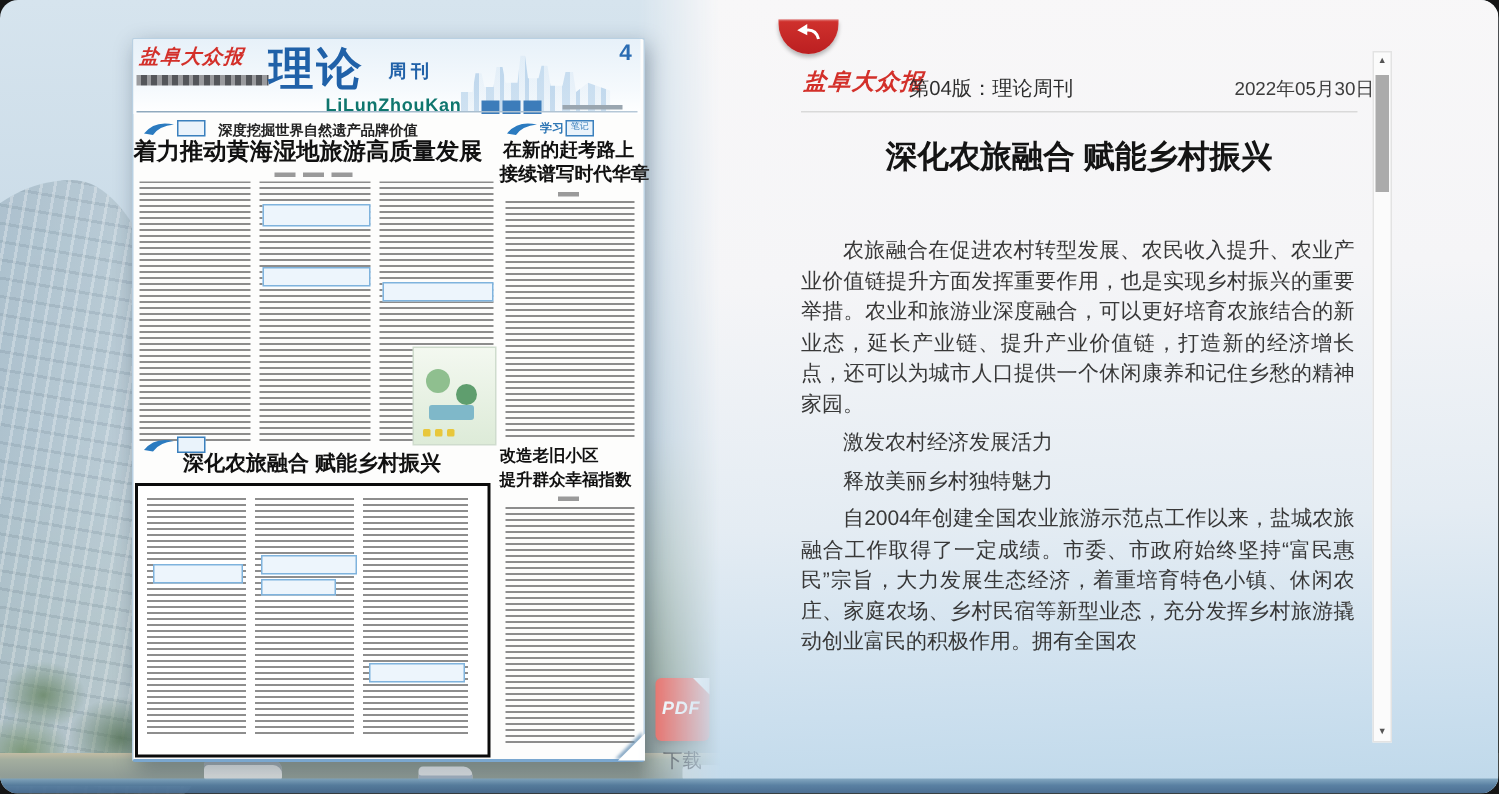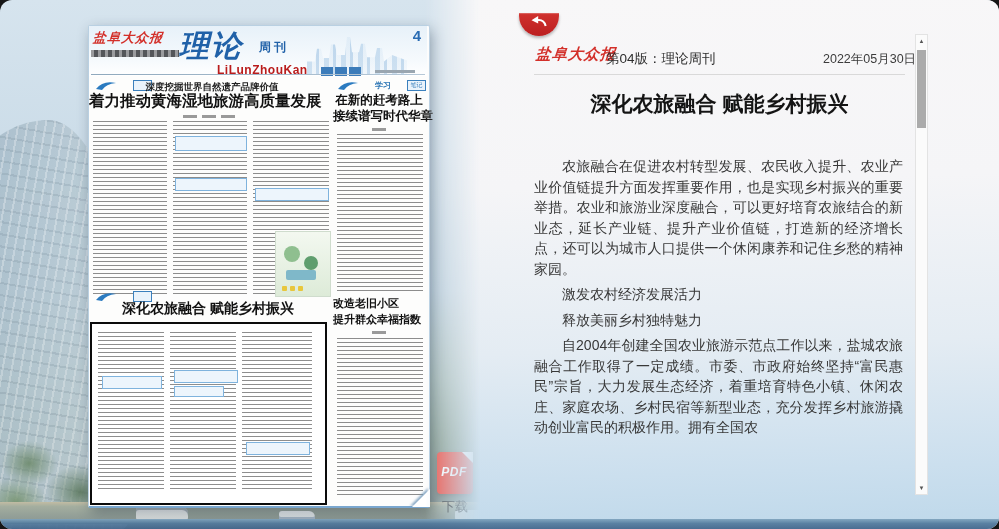--- a/index.html
+++ b/index.html
@@ -28,34 +28,34 @@
           background:linear-gradient(180deg,#7ea3bd 0%,#51799c 45%,#41648a 100%);opacity:.92;}
   
   .newspaper{left:88px;top:25px;width:340px;height:480px;background:#fdfdfc;
           border:1px solid #b9d0e2;border-bottom:2px solid #7aa7cf;border-radius:2px;
           box-shadow:3px 5px 14px rgba(25,45,65,.38);z-index:10;}
   .np-band{left:0;top:0;width:338px;height:50px;background:linear-gradient(180deg,#e7f1f9 0%,#f6fafd 70%,#ffffff 100%);}
   .np-logo{left:4px;top:3px;font-family:"DejaVu Serif",serif;font-style:italic;font-weight:bold;font-size:13px;
           color:#d3302a;letter-spacing:1px;transform:skewX(-5deg);white-space:nowrap;}
   .np-strip{left:2px;top:24px;width:88px;height:7px;
           background:repeating-linear-gradient(90deg,#9a9b9e 0 3px,#54565a 3px 7px);}
-  .np-big{left:90px;top:0px;font-family:"DejaVu Serif",serif;font-style:italic;font-weight:bold;
+  .np-big{left:90px;top:0px;font-family:"DejaVu Serif",serif;font-weight:bold;
           font-size:30px;color:#2061a8;letter-spacing:2px;white-space:nowrap;}
   .np-small{left:170px;top:13px;font-weight:bold;font-size:12px;color:#2061a8;letter-spacing:3px;white-space:nowrap;}
-  .np-pinyin{left:128px;top:37px;font-weight:bold;font-size:12px;color:#b91c1c;letter-spacing:.5px;white-space:nowrap;}
+  .np-pinyin{left:128px;top:37px;font-weight:bold;font-size:12px;color:#0f766e;letter-spacing:.5px;white-space:nowrap;}
   .np-sky{left:218px;top:6px;width:100px;height:42px;opacity:.9;
           background:repeating-linear-gradient(90deg,rgba(150,190,225,.5) 0 5px,rgba(150,190,225,.15) 5px 9px,rgba(120,170,215,.45) 9px 12px,rgba(150,190,225,.1) 12px 17px);
           clip-path:polygon(0 100%,0 70%,8% 70%,10% 40%,14% 40%,16% 62%,22% 62%,24% 30%,28% 30%,30% 55%,38% 55%,40% 12%,43% 12%,45% 48%,52% 48%,54% 28%,58% 28%,60% 60%,68% 60%,70% 38%,75% 38%,77% 70%,85% 55%,100% 68%,100% 100%);}
   .np-nav{left:232px;top:41px;display:flex;gap:2px;}
   .np-nav i{width:12px;height:9px;background:#3c7cba;display:block;}
   .np-deco-date{left:286px;top:44px;width:40px;height:3px;background:#9aa6b0;}
   .np-pageno{left:320px;top:1px;width:16px;text-align:center;font-weight:bold;font-size:15px;color:#2a6cb3;}
   .np-rule{left:2px;top:48px;width:334px;height:1px;background:linear-gradient(90deg,#8fa9bd,#b7c9d8);}
   
-  .badge{display:flex;align-items:center;gap:16px;height:13px;}
+  .badge{display:flex;align-items:center;gap:1px;height:13px;}
   .badge svg{display:block;}
   .badge .btxt{font-size:8px;font-weight:bold;color:#2f77b5;white-space:nowrap;}
   .badge .bbox{min-width:15px;height:9px;border:1px solid #3b80bd;background:#eaf3fb;
           font-size:6px;line-height:8px;color:#3b80bd;text-align:center;padding:0 1px;white-space:nowrap;}
   
   .np-kicker{left:10px;top:55px;width:226px;text-align:center;font-size:9.5px;font-weight:600;color:#222;white-space:nowrap;overflow:hidden;}
   .np-h1{left:0;top:65px;width:243px;text-align:left;font-size:15.5px;font-weight:bold;color:#111;white-space:nowrap;overflow:hidden;}
   .np-h2{left:244px;top:66px;width:92px;text-align:center;font-size:12.5px;font-weight:bold;color:#111;white-space:nowrap;}
   .np-h2b{top:82px;}
   .np-h3{left:244px;top:270px;width:92px;text-align:left;font-size:11px;font-weight:bold;color:#111;white-space:nowrap;}

